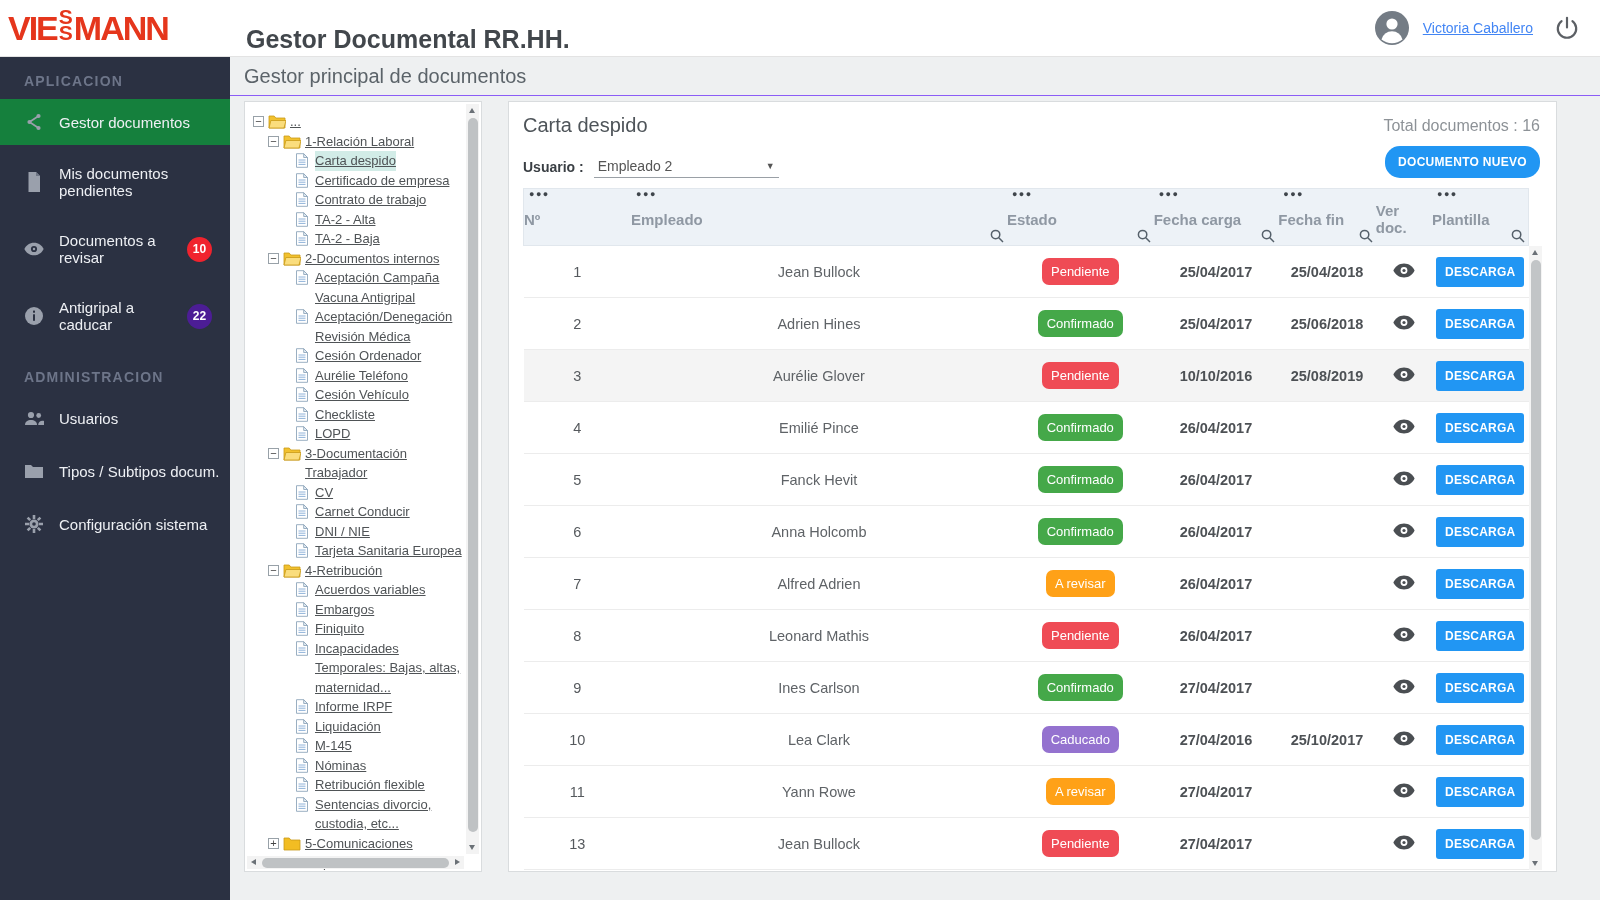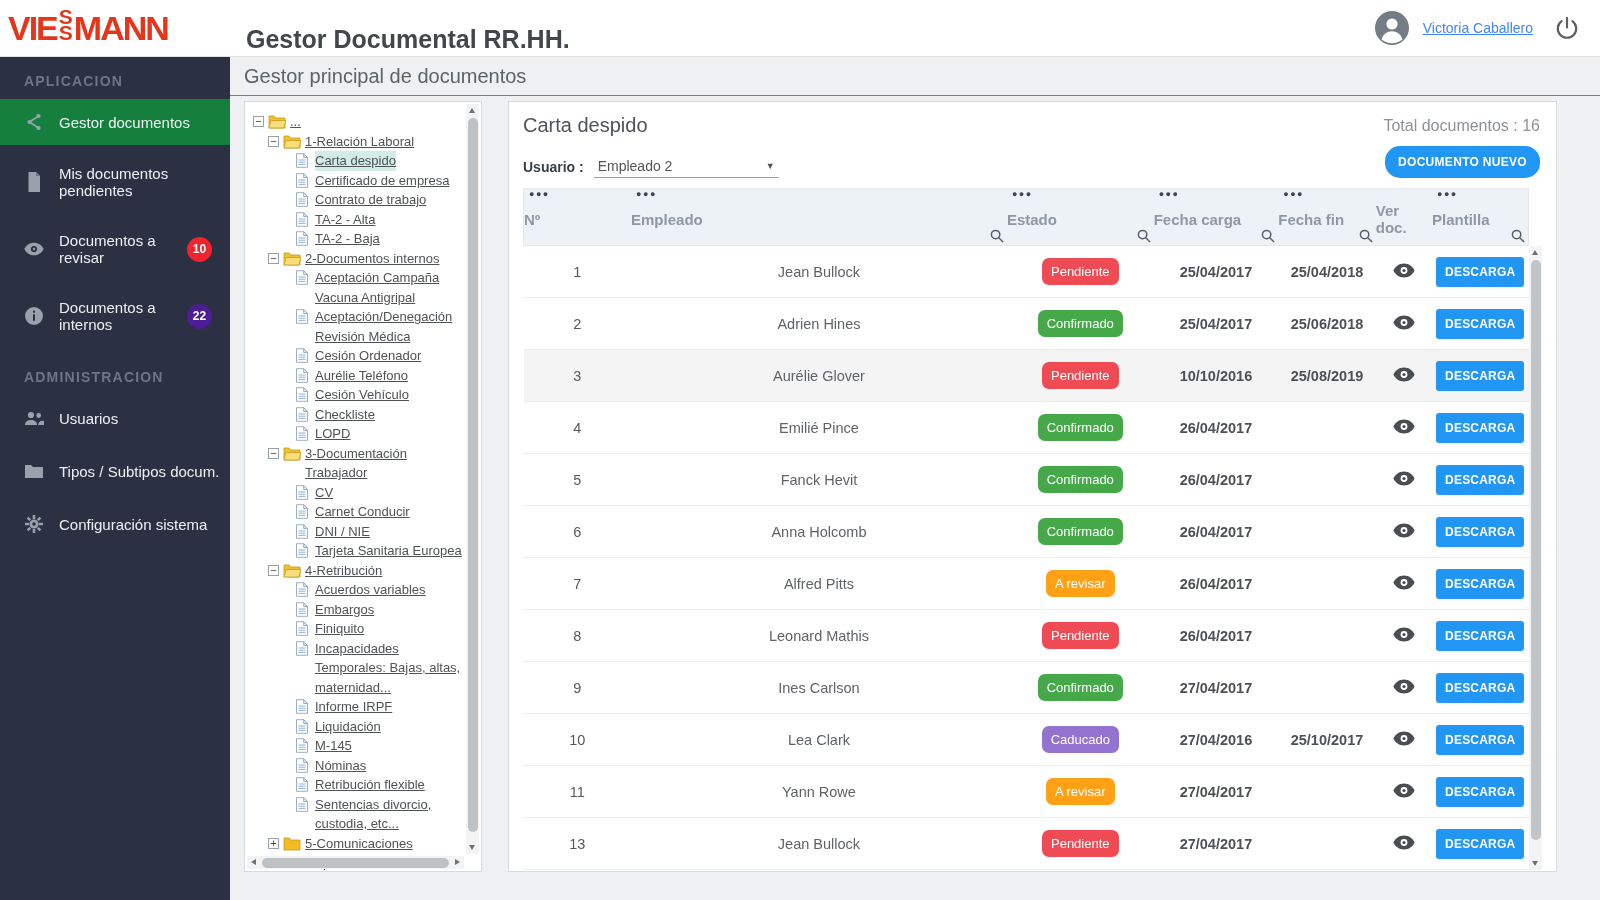--- a/index.html
+++ b/index.html
@@ -175,21 +175,21 @@
         <span class="nav-badge" style="background: rgb(240, 35, 46);">10</span>
       </div>
       <div class="nav-item">
         <span class="nav-icon">
           <svg viewBox="0 0 20 20">
             <circle cx="10" cy="10" r="9" fill="#9aa0ac"></circle>
             <rect x="9" y="8.3" width="2" height="6.5" fill="#2b3142"></rect>
             <rect x="9" y="4.6" width="2" height="2.1" fill="#2b3142"></rect>
           </svg>
         </span>
-        <span>Documentos a internos</span>
+        <span>Antigripal a caducar</span>
         <span class="nav-badge" style="background: #4c1d95;">22</span>
       </div>
       <div class="nav-section-title">ADMINISTRACION</div>
       <div class="nav-item">
         <span class="nav-icon">
           <svg viewBox="0 0 20 16">
             <circle cx="7" cy="5" r="3.1" fill="#9aa0ac"></circle>
             <path d="M1 15c0-3.4 2.7-5 6-5s6 1.6 6 5z" fill="#9aa0ac"></path>
             <circle cx="14.7" cy="5.5" r="2.4" fill="#9aa0ac"></circle>
             <path d="M14.2 15c0-2.6 1.6-4.2 4.4-4.2.5 0 1 .1 1.4.2V15z" fill="#9aa0ac"></path>
@@ -720,21 +720,21 @@
                   <svg viewBox="0 0 22 15">
                     <path d="M11 .5C6.2.5 2.2 3.3.4 7.5 2.2 11.7 6.2 14.5 11 14.5s8.8-2.8 10.6-7C19.8 3.3 15.8.5 11 .5z" fill="#4a4e52"></path>
                     <circle cx="11" cy="7.5" r="3.4" fill="#fff"></circle>
                     <circle cx="11" cy="7.5" r="1.6" fill="#4a4e52"></circle>
                   </svg>
                 </span></td>
               <td><button class="btn-desc" style="background: rgb(33, 150, 243);">DESCARGA</button></td>
             </tr>
             <tr>
               <td class="c-num">7</td>
-              <td>Alfred Pitts</td>
+              <td>Alfred Adrien</td>
               <td><span class="badge" style="background: rgb(255, 161, 23);">A revisar</span></td>
               <td class="c-date">26/04/2017</td>
               <td class="c-date"></td>
               <td><span class="eye-btn">
                   <svg viewBox="0 0 22 15">
                     <path d="M11 .5C6.2.5 2.2 3.3.4 7.5 2.2 11.7 6.2 14.5 11 14.5s8.8-2.8 10.6-7C19.8 3.3 15.8.5 11 .5z" fill="#4a4e52"></path>
                     <circle cx="11" cy="7.5" r="3.4" fill="#fff"></circle>
                     <circle cx="11" cy="7.5" r="1.6" fill="#4a4e52"></circle>
                   </svg>
                 </span></td>

